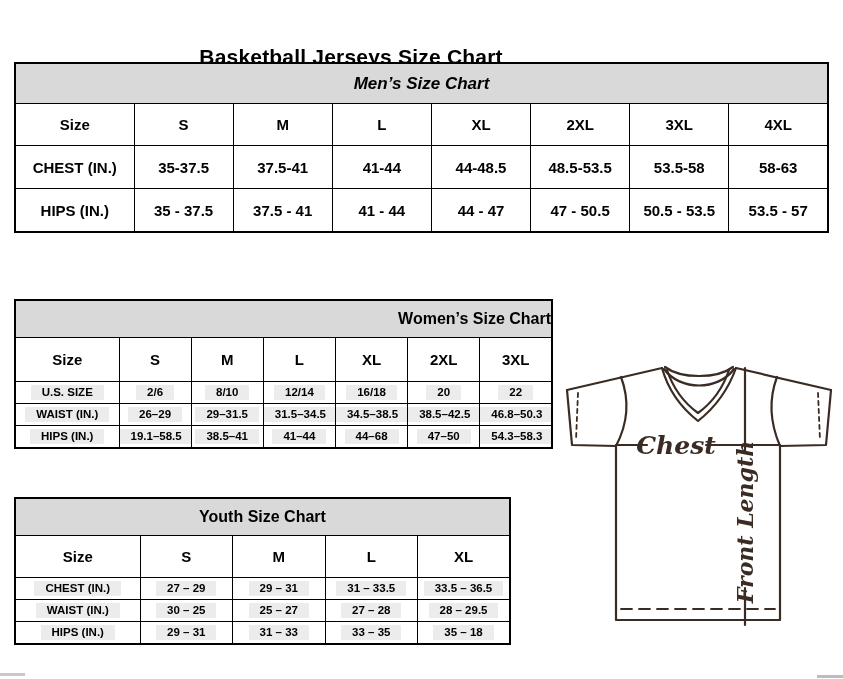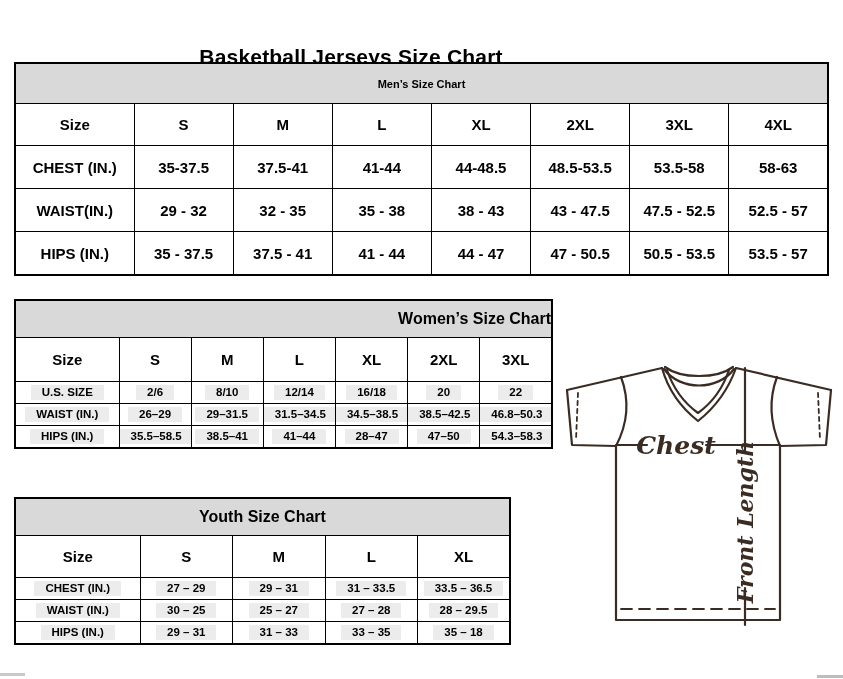--- a/index.html
+++ b/index.html
@@ -17,21 +17,21 @@
     background:#fff; border:2px solid #000;
   }
   td {
     border:1px solid #000; text-align:center; vertical-align:middle;
     padding:0; font-weight:bold; overflow:hidden; white-space:nowrap;
   }
   .chart-title-cell { background:#d9d9d9; }
 
   
   #mens-table { left:14px; top:62px; width:815px; }
-  #mens-table .chart-title-cell { height:39px; font-size:11px; }
+  #mens-table .chart-title-cell { height:39px; font-size:17px;font-style:italic; }
   #mens-table .header-row td { height:41px; font-size:15px; }
   #mens-table .data-row td { height:42px; font-size:15px; }
 
   
   #womens-table { left:14px; top:299px; width:539px; }
   #womens-table .chart-title-cell { height:36px; font-size:16px;text-align:right; }
   #womens-table .header-row td { height:43px; font-size:15px; }
   #womens-table .data-row td { height:21px; font-size:11.5px; }
 
   
@@ -84,30 +84,20 @@
     <td>CHEST (IN.)</td>
     <td>35-37.5</td>
     <td>37.5-41</td>
     <td>41-44</td>
     <td>44-48.5</td>
     <td>48.5-53.5</td>
     <td>53.5-58</td>
     <td>58-63</td>
   </tr>
   <tr class="data-row">
-    <td>WAIST(IN.)</td>
-    <td>29 - 32</td>
-    <td>32 - 35</td>
-    <td>35 - 38</td>
-    <td>38 - 43</td>
-    <td>43 - 47.5</td>
-    <td>47.5 - 52.5</td>
-    <td>52.5 - 57</td>
-  </tr>
-  <tr class="data-row">
     <td>HIPS (IN.)</td>
     <td>35 - 37.5</td>
     <td>37.5 - 41</td>
     <td>41 - 44</td>
     <td>44 - 47</td>
     <td>47 - 50.5</td>
     <td>50.5 - 53.5</td>
     <td>53.5 - 57</td>
   </tr>
 </tbody>
@@ -149,24 +139,24 @@
     <td><span class="hl">WAIST (IN.)</span></td>
     <td><span class="hl">26–29</span></td>
     <td><span class="hl">29–31.5</span></td>
     <td><span class="hl">31.5–34.5</span></td>
     <td><span class="hl">34.5–38.5</span></td>
     <td><span class="hl">38.5–42.5</span></td>
     <td><span class="hl">46.8–50.3</span></td>
   </tr>
   <tr class="data-row">
     <td><span class="hl">HIPS (IN.)</span></td>
-    <td><span class="hl">35.5–58.5</span></td>
+    <td><span class="hl">19.1–58.5</span></td>
     <td><span class="hl">38.5–41</span></td>
     <td><span class="hl">41–44</span></td>
-    <td><span class="hl">28–47</span></td>
+    <td><span class="hl">44–68</span></td>
     <td><span class="hl">47–50</span></td>
     <td><span class="hl">54.3–58.3</span></td>
   </tr>
 </tbody>
   </table>
 
 <table id="youth-table">
   <colgroup>
     <col style="width:125px">
       <col>

